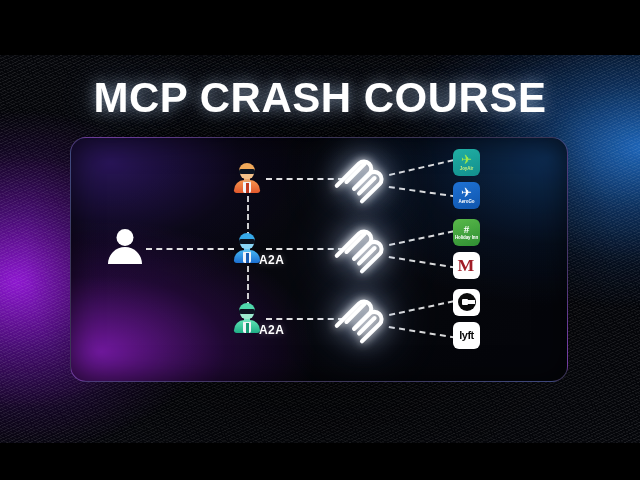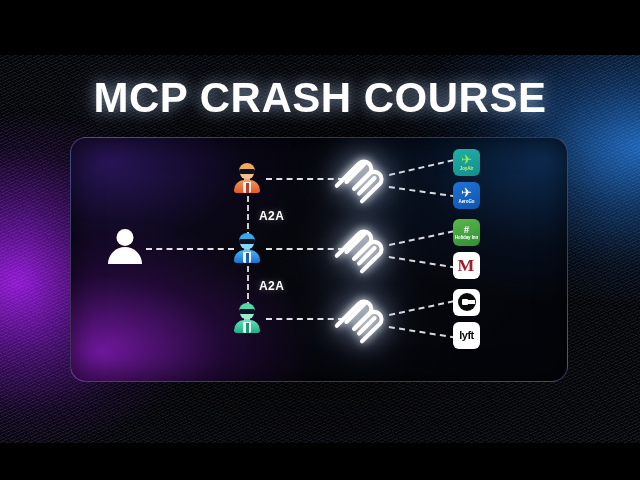--- a/index.html
+++ b/index.html
@@ -129,21 +129,21 @@
   .uber-bar { position:absolute; left:8px; top:7.2px; width:9px; height:3.6px; background:#ffffff; }
   .uber-sq  { position:absolute; left:4.2px; top:6.2px; width:6px; height:5.6px; background:#ffffff; border-radius:1px; }
 
   
   .dash-h { position:absolute; height:0; border-top:2px dashed rgba(255,255,255,0.88); }
   .dash-v { position:absolute; width:0; border-left:2px dashed rgba(255,255,255,0.80); }
   .dash-diag { position:absolute; height:0; border-top:2px dashed rgba(255,255,255,0.85); transform-origin:0 0; }
 
   .a2a {
     position:absolute; color:#ffffff; font-size:12px; font-weight:bold;
-    letter-spacing:0.4px; text-shadow:0 0 6px rgba(255,255,255,0.35);
+    letter-spacing:0.4px; text-shadow:0 0 6px rgba(255,255,255,0.35);margin-top:44px;
   }
 </style>
 </head>
 <body>
 
 <div id="stage">
 
   <div class="bg-base"></div>
   <div class="bg-purple"></div>
   <div class="bg-blue"></div>

